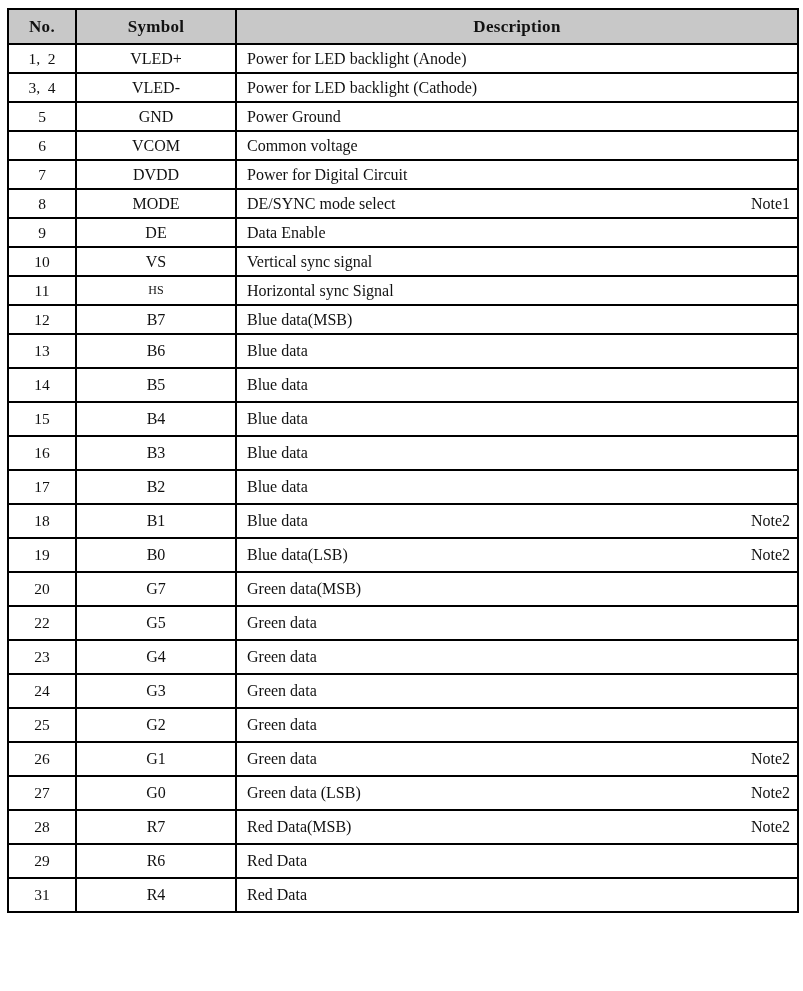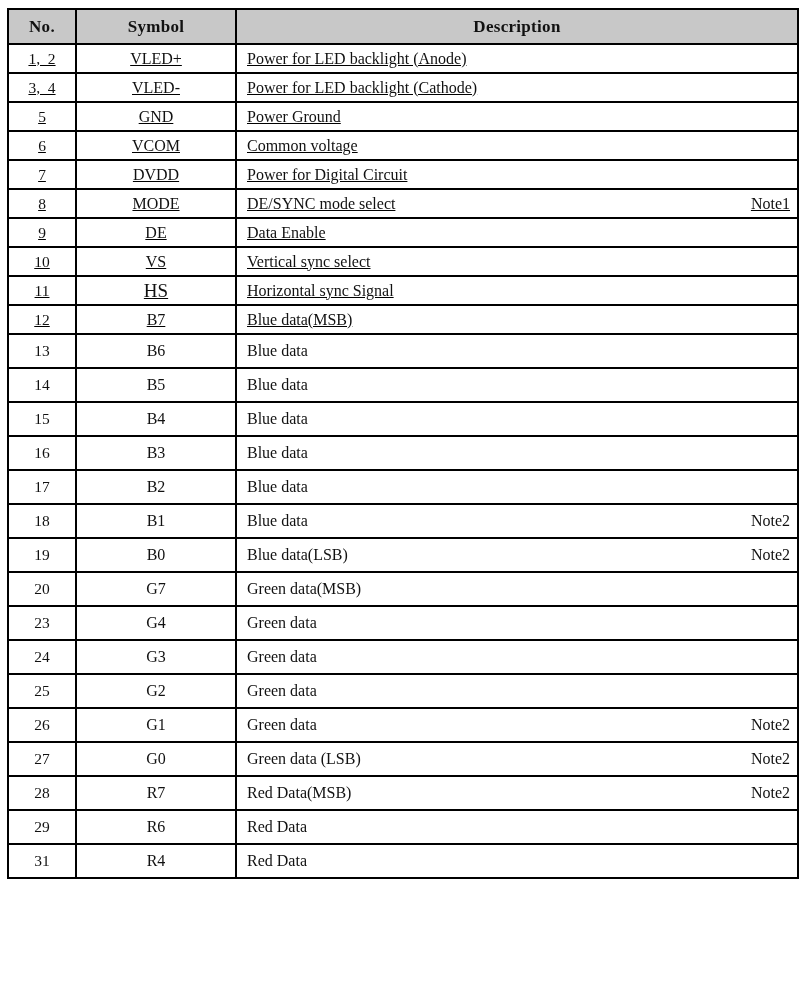--- a/index.html
+++ b/index.html
@@ -35,32 +35,32 @@
   col.c2 { width: 160px; }
   col.c3 { width: 562px; }
   thead tr { height: 35px; }
   thead th {
     background: #c8c8c8;
     font-weight: bold;
     font-size: 17px;
     text-align: center;
     letter-spacing: 0.3px;
   }
-  tbody tr.row-sm { height: 29px; text-decoration: underline; }
+  tbody tr.row-sm { height: 29px; }
   tbody tr.row-lg { height: 34px; margin-left: 20px; }
   td.c-no {
     text-align: center;
     font-size: 15.5px;
     white-space: pre;
   }
   td.c-sym {
     text-align: center;
     font-size: 16px;
   }
-  td.c-sym.sym-large { font-size: 19px; }
+  td.c-sym.sym-large { font-size: 12px; }
   td.c-desc { font-size: 16px; }
   .desc-wrap {
     display: flex;
     justify-content: space-between;
     align-items: center;
     padding: 0 7px 0 10px;
     width: 100%;
   }
   .desc-text { text-align: right; }
   .note-text { text-align: right; }
@@ -151,21 +151,21 @@
           <span class="desc-text">Data Enable</span>
           <span class="note-text"></span>
         </div>
       </td>
     </tr>
         <tr class="row-sm">
       <td class="c-no">10</td>
       <td class="c-sym">VS</td>
       <td class="c-desc">
         <div class="desc-wrap">
-          <span class="desc-text">Vertical sync select</span>
+          <span class="desc-text">Vertical sync signal</span>
           <span class="note-text"></span>
         </div>
       </td>
     </tr>
         <tr class="row-sm">
       <td class="c-no">11</td>
       <td class="c-sym sym-large">HS</td>
       <td class="c-desc">
         <div class="desc-wrap">
           <span class="desc-text">Horizontal sync Signal</span>
@@ -252,20 +252,30 @@
           <span class="note-text">Note2</span>
         </div>
       </td>
     </tr>
         <tr class="row-lg">
       <td class="c-no">20</td>
       <td class="c-sym">G7</td>
       <td class="c-desc">
         <div class="desc-wrap">
           <span class="desc-text">Green data(MSB)</span>
+          <span class="note-text"></span>
+        </div>
+      </td>
+    </tr>
+        <tr class="row-lg">
+      <td class="c-no">22</td>
+      <td class="c-sym">G5</td>
+      <td class="c-desc">
+        <div class="desc-wrap">
+          <span class="desc-text">Green data</span>
           <span class="note-text"></span>
         </div>
       </td>
     </tr>
         <tr class="row-lg">
       <td class="c-no">23</td>
       <td class="c-sym">G4</td>
       <td class="c-desc">
         <div class="desc-wrap">
           <span class="desc-text">Green data</span>

